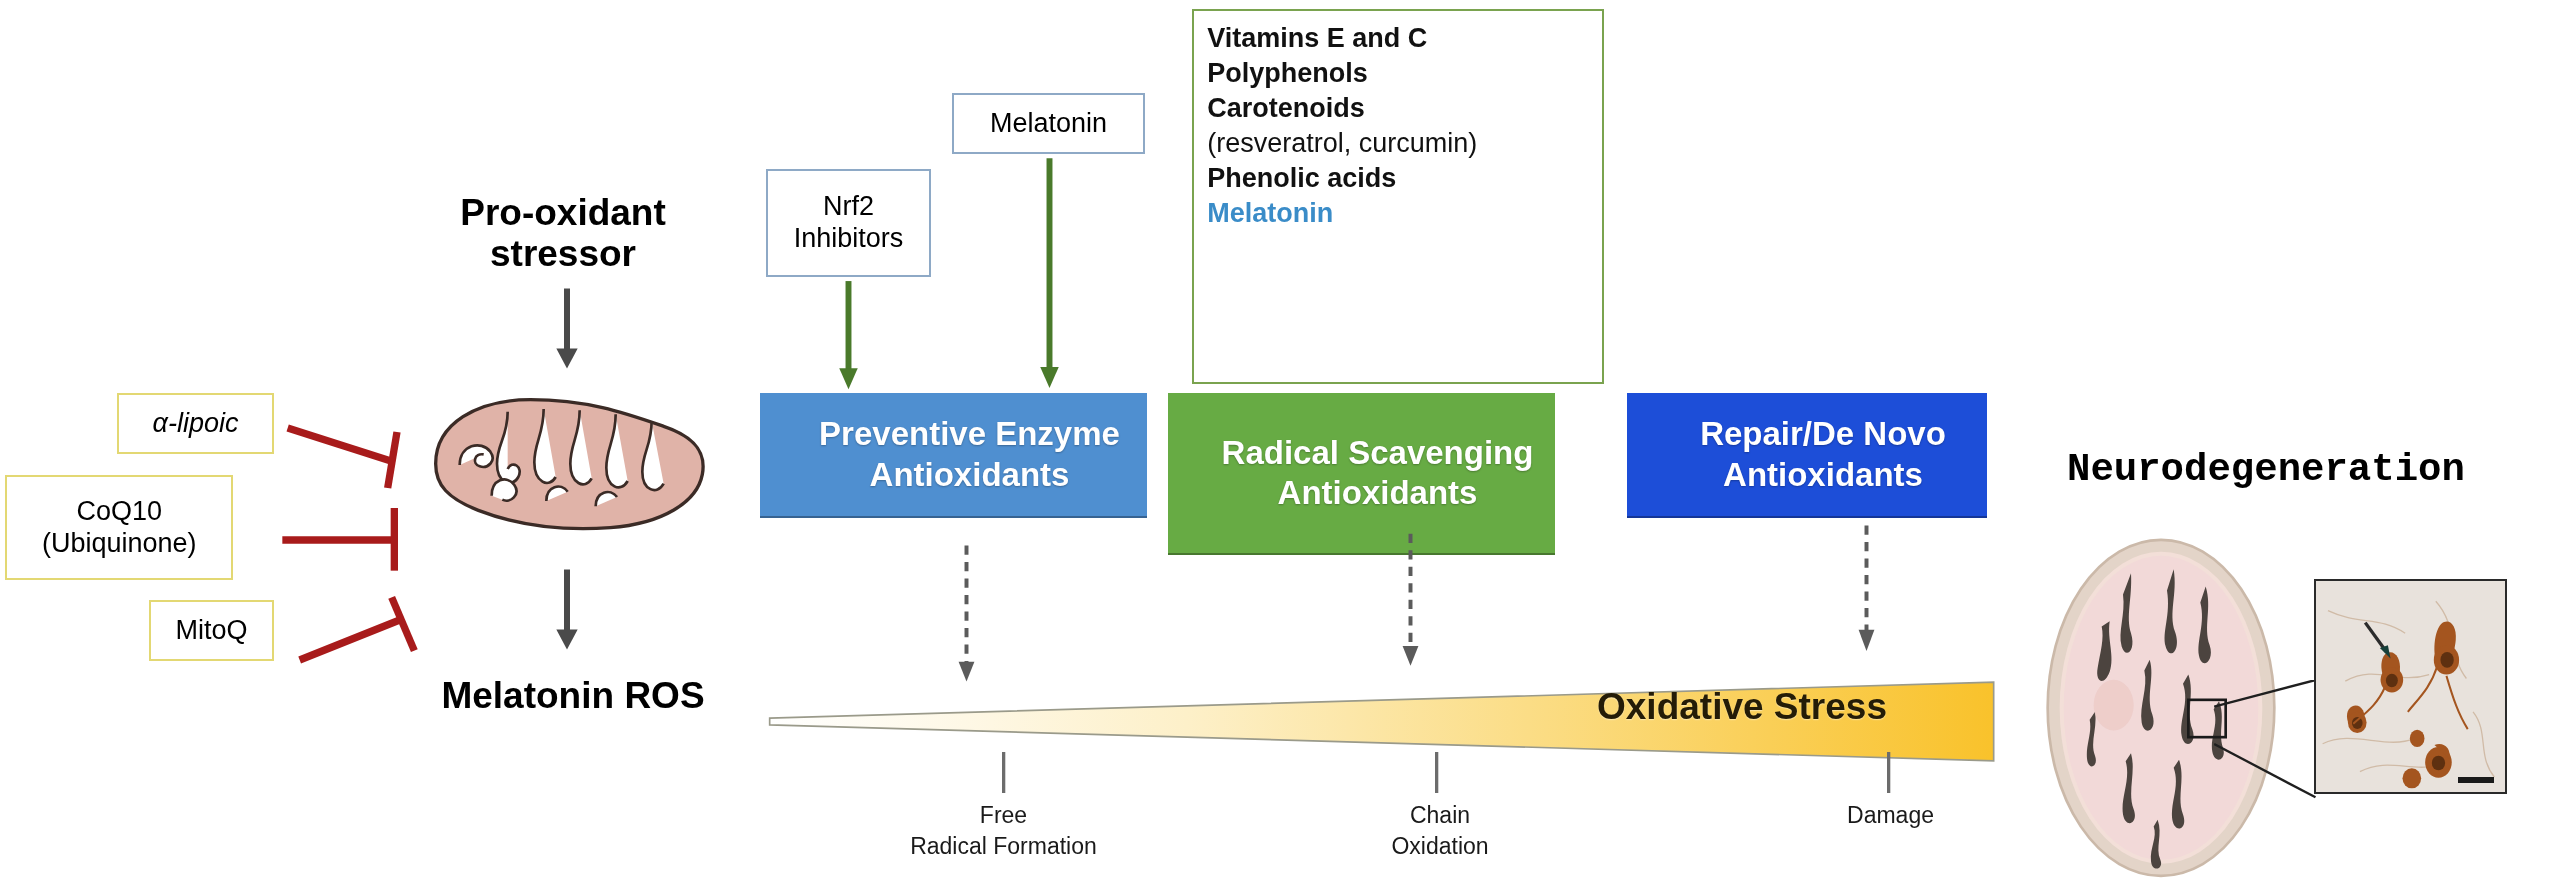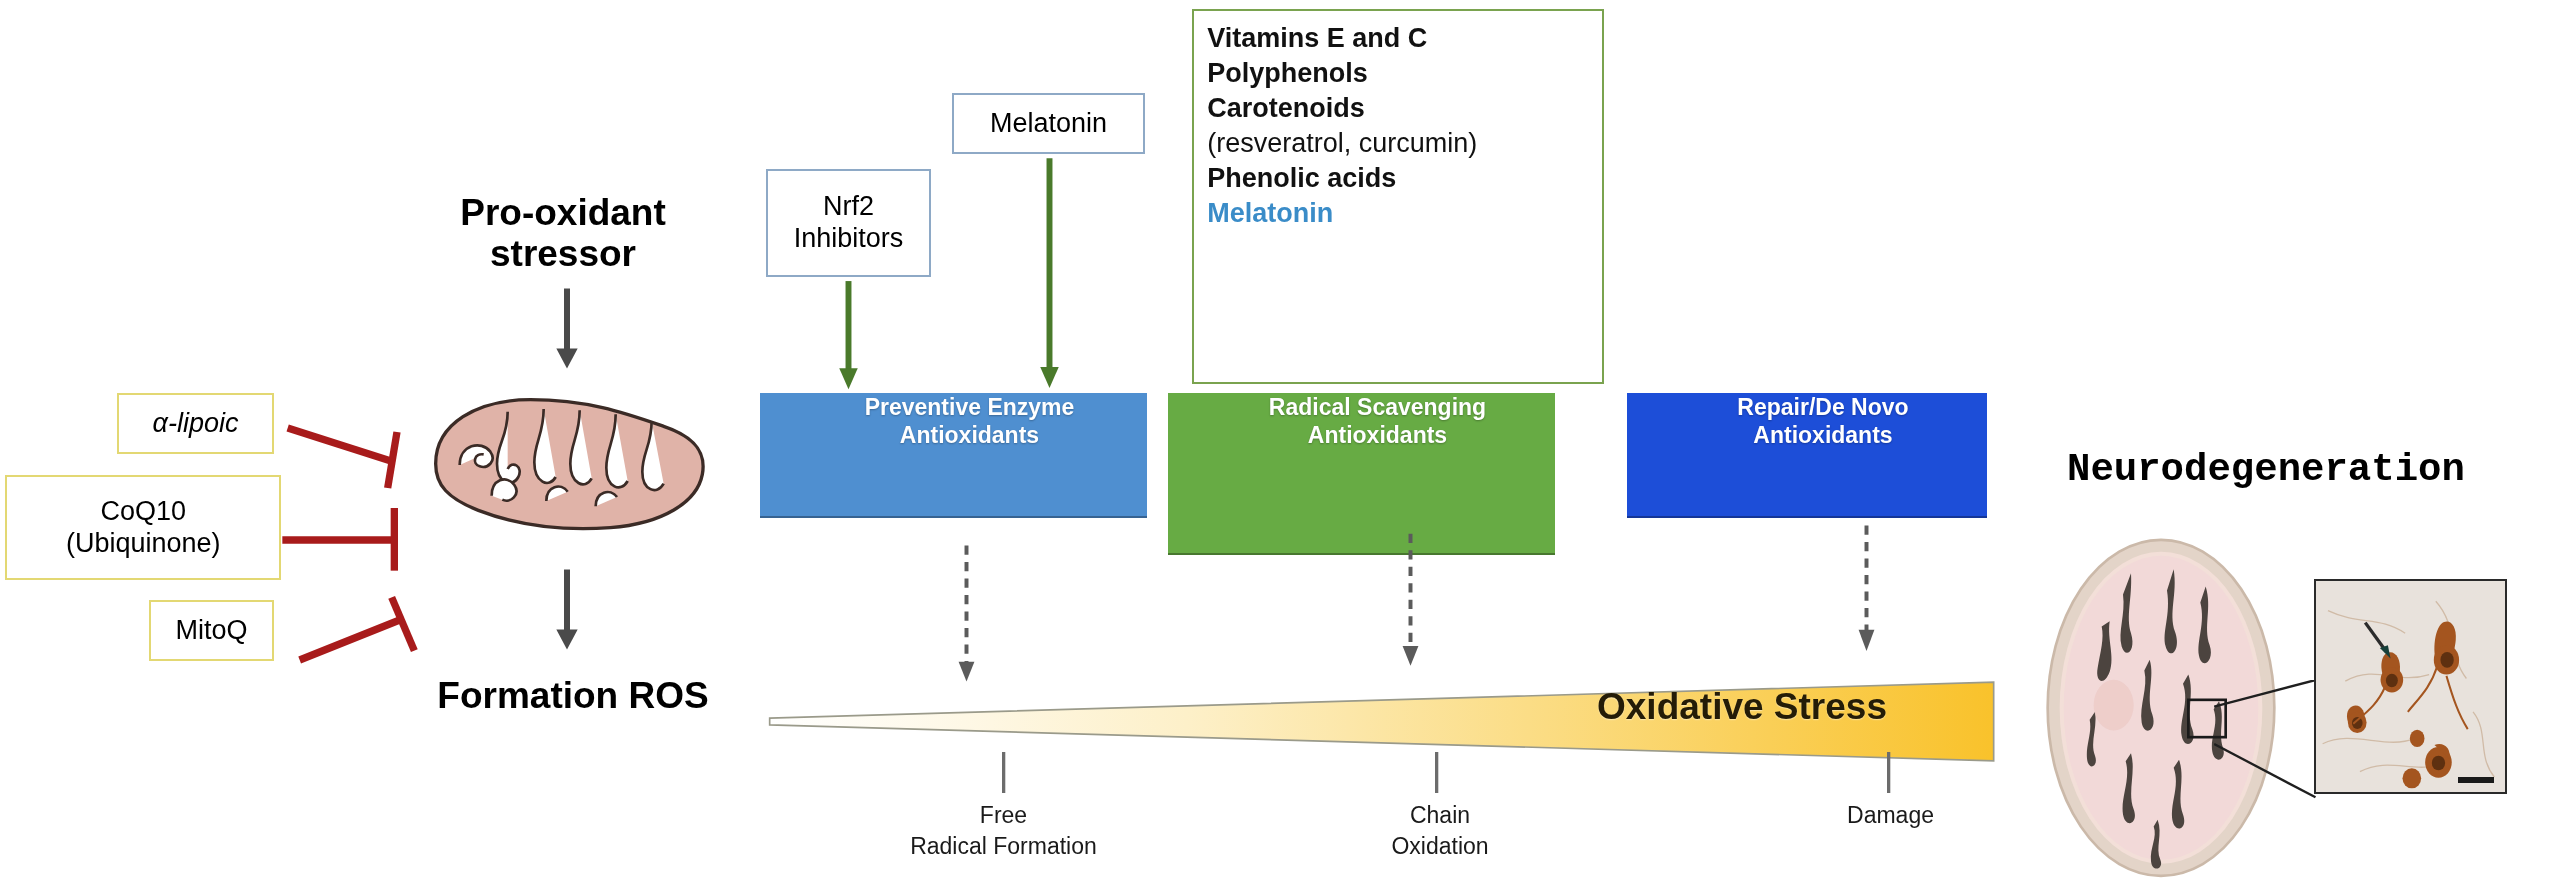--- a/index.html
+++ b/index.html
@@ -29,22 +29,22 @@
   .listbox{
     box-sizing:border-box;background:#ffffff;border:2px solid #7aa34f;
     padding:9.3px 12px 6.7px 13.3px;
   }
   .listbox .ln{font-size:27px;line-height:1.30;color:#111;white-space:nowrap;}
   .listbox .b{font-weight:bold;}
   .listbox .mel{color:#3a8cc8;font-weight:600;}
 
   
   .catbox{
-    box-sizing:border-box;display:flex;justify-content:center;
-    text-align:center;color:#ffffff;font-weight:bold;font-size:23px;line-height:1.22;
+    box-sizing:border-box;display:flex;align-items:center;justify-content:center;
+    text-align:center;color:#ffffff;font-weight:bold;font-size:33px;line-height:1.22;
     text-shadow:0 1.3px 2px rgba(0,0,0,.28);
     border-bottom:2.7px solid rgba(0,0,0,.30);
     padding-left:32px;
   }
 
   
   .wedge{overflow:visible;}
   .osLabel{
     font-size:37px;font-weight:bold;color:#241c07;
     text-shadow:0 1.3px 1.3px rgba(255,255,255,.45);
@@ -63,21 +63,21 @@
 </style>
 </head>
 <body>
 
 <div id="stage">
 
   <div class="abs ybox ital" style="left:117px;top:393px;width:157px;height:61px;">
     <span>α-lipoic</span>
   </div>
 
-  <div class="abs ybox" style="left:5.3px;top:475px;width:276px;height:105px;">
+  <div class="abs ybox" style="left:5.3px;top:475px;width:228px;height:105px;">
     <span style="white-space:pre-line;">CoQ10
 (Ubiquinone)</span>
   </div>
 
   <div class="abs ybox" style="left:149px;top:600px;width:125px;height:61px;">
     <span>MitoQ</span>
   </div>
 
   <svg class="abs" style="left:273px;top:400px;width:180px;height:280px;" width="180" height="280" viewBox="0 0 270 420">
 
@@ -114,21 +114,21 @@
       <path d="M200,204 C200,182 222,176 232,190"></path>
       <path d="M274,212 C274,190 296,184 306,198"></path>
     </g>
   </svg>
 
   <svg class="abs" style="left:547px;top:568px;width:40px;height:87px;" width="40" height="87" viewBox="0 0 60 130">
     <line x1="30" y1="2" x2="30" y2="96" stroke="#4a4a4a" stroke-width="9"></line>
     <polygon points="30,122 14,92 46,92" fill="#4a4a4a"></polygon>
   </svg>
 
-  <div class="abs hdr" style="left:413px;top:675px;width:320px;text-align:center;font-size:37px;">Formation ROS</div>
+  <div class="abs hdr" style="left:413px;top:675px;width:320px;text-align:center;font-size:37px;">Melatonin ROS</div>
 
   <div class="abs bbox" style="left:766px;top:169px;width:165px;height:108px;">
     <span style="white-space:pre-line;">Nrf2
 Inhibitors</span>
   </div>
 
   <div class="abs bbox" style="left:952px;top:93px;width:193px;height:61px;">
     <span>Melatonin</span>
   </div>
 

